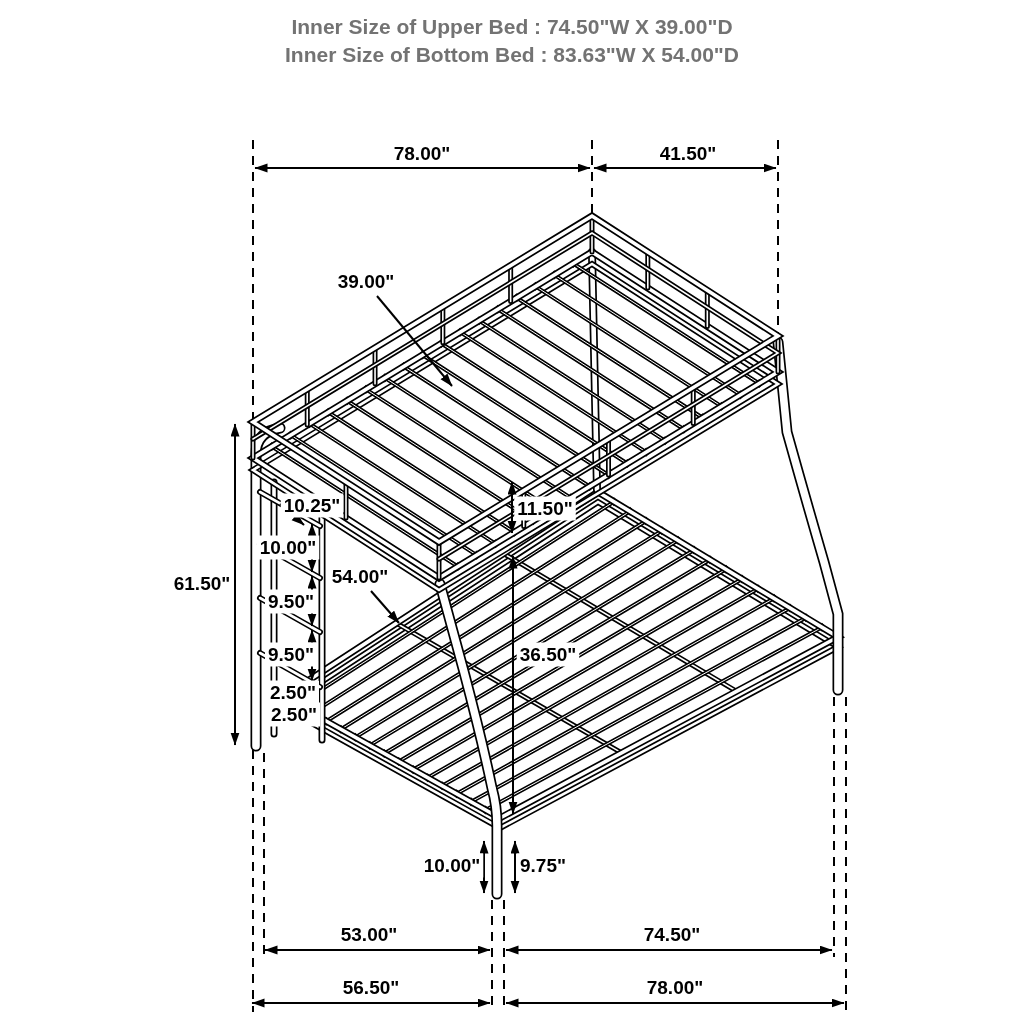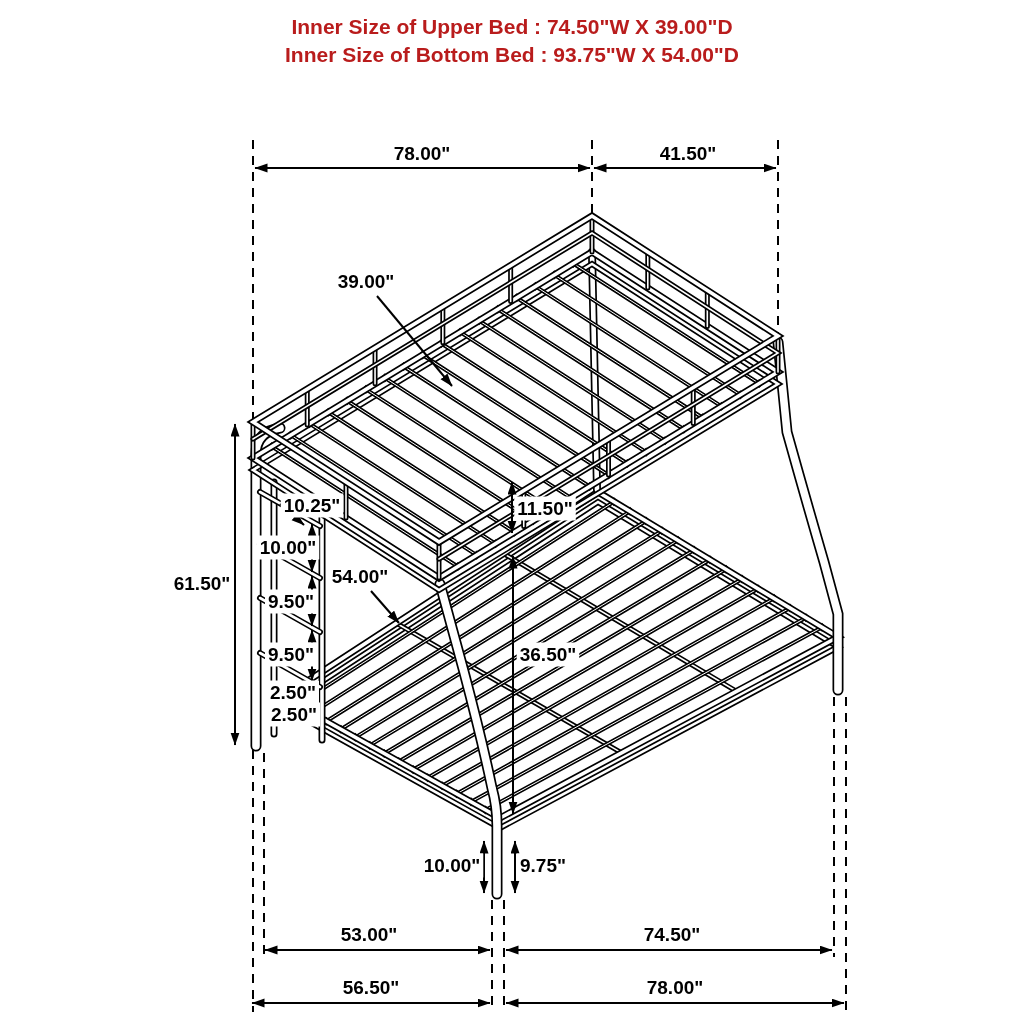--- a/index.html
+++ b/index.html
@@ -1,28 +1,28 @@
 <!DOCTYPE html>
 <html><head>
 <meta charset="utf-8">
 <style>
   html,body{margin:0;padding:0;background:#ffffff;width:1024px;height:1024px;overflow:hidden;}
   .page{position:relative;width:1024px;height:1024px;background:#fff;font-family:"Liberation Sans",sans-serif;}
   .title{position:absolute;top:13px;left:0;width:100%;text-align:center;font-weight:bold;
-         font-size:21px;line-height:28px;color:#b91c1c;letter-spacing:0px;}
+         font-size:21px;line-height:28px;color:#737373;letter-spacing:0px;}
   svg{position:absolute;top:0;left:0;}
   svg text{font-family:"Liberation Sans",sans-serif;font-weight:bold;fill:#000;}
 </style>
 </head>
 <body>
 
 <div class="page">
   <div class="title">
     <div>Inner Size of Upper Bed : 74.50"W X 39.00"D</div>
-    <div>Inner Size of Bottom Bed : 93.75"W X 54.00"D</div>
+    <div>Inner Size of Bottom Bed : 83.63"W X 54.00"D</div>
   </div>
   <svg id="diagram-svg" width="1024" height="1024" viewBox="0 0 1024 1024">
     <defs>
       <marker id="arr" markerUnits="userSpaceOnUse" markerWidth="14" markerHeight="10" refX="12.5" refY="4.5" orient="auto-start-reverse">
         <path d="M0,0 L13,4.5 L0,9 Z" fill="#000"></path>
       </marker>
     </defs>
     <g id="g-guides">
         <line x1="253" y1="140" x2="253" y2="427" stroke="#000000" stroke-width="2" stroke-dasharray="9 7"></line>
         <line x1="253" y1="750" x2="253" y2="1012" stroke="#000000" stroke-width="2" stroke-dasharray="9 7"></line>

